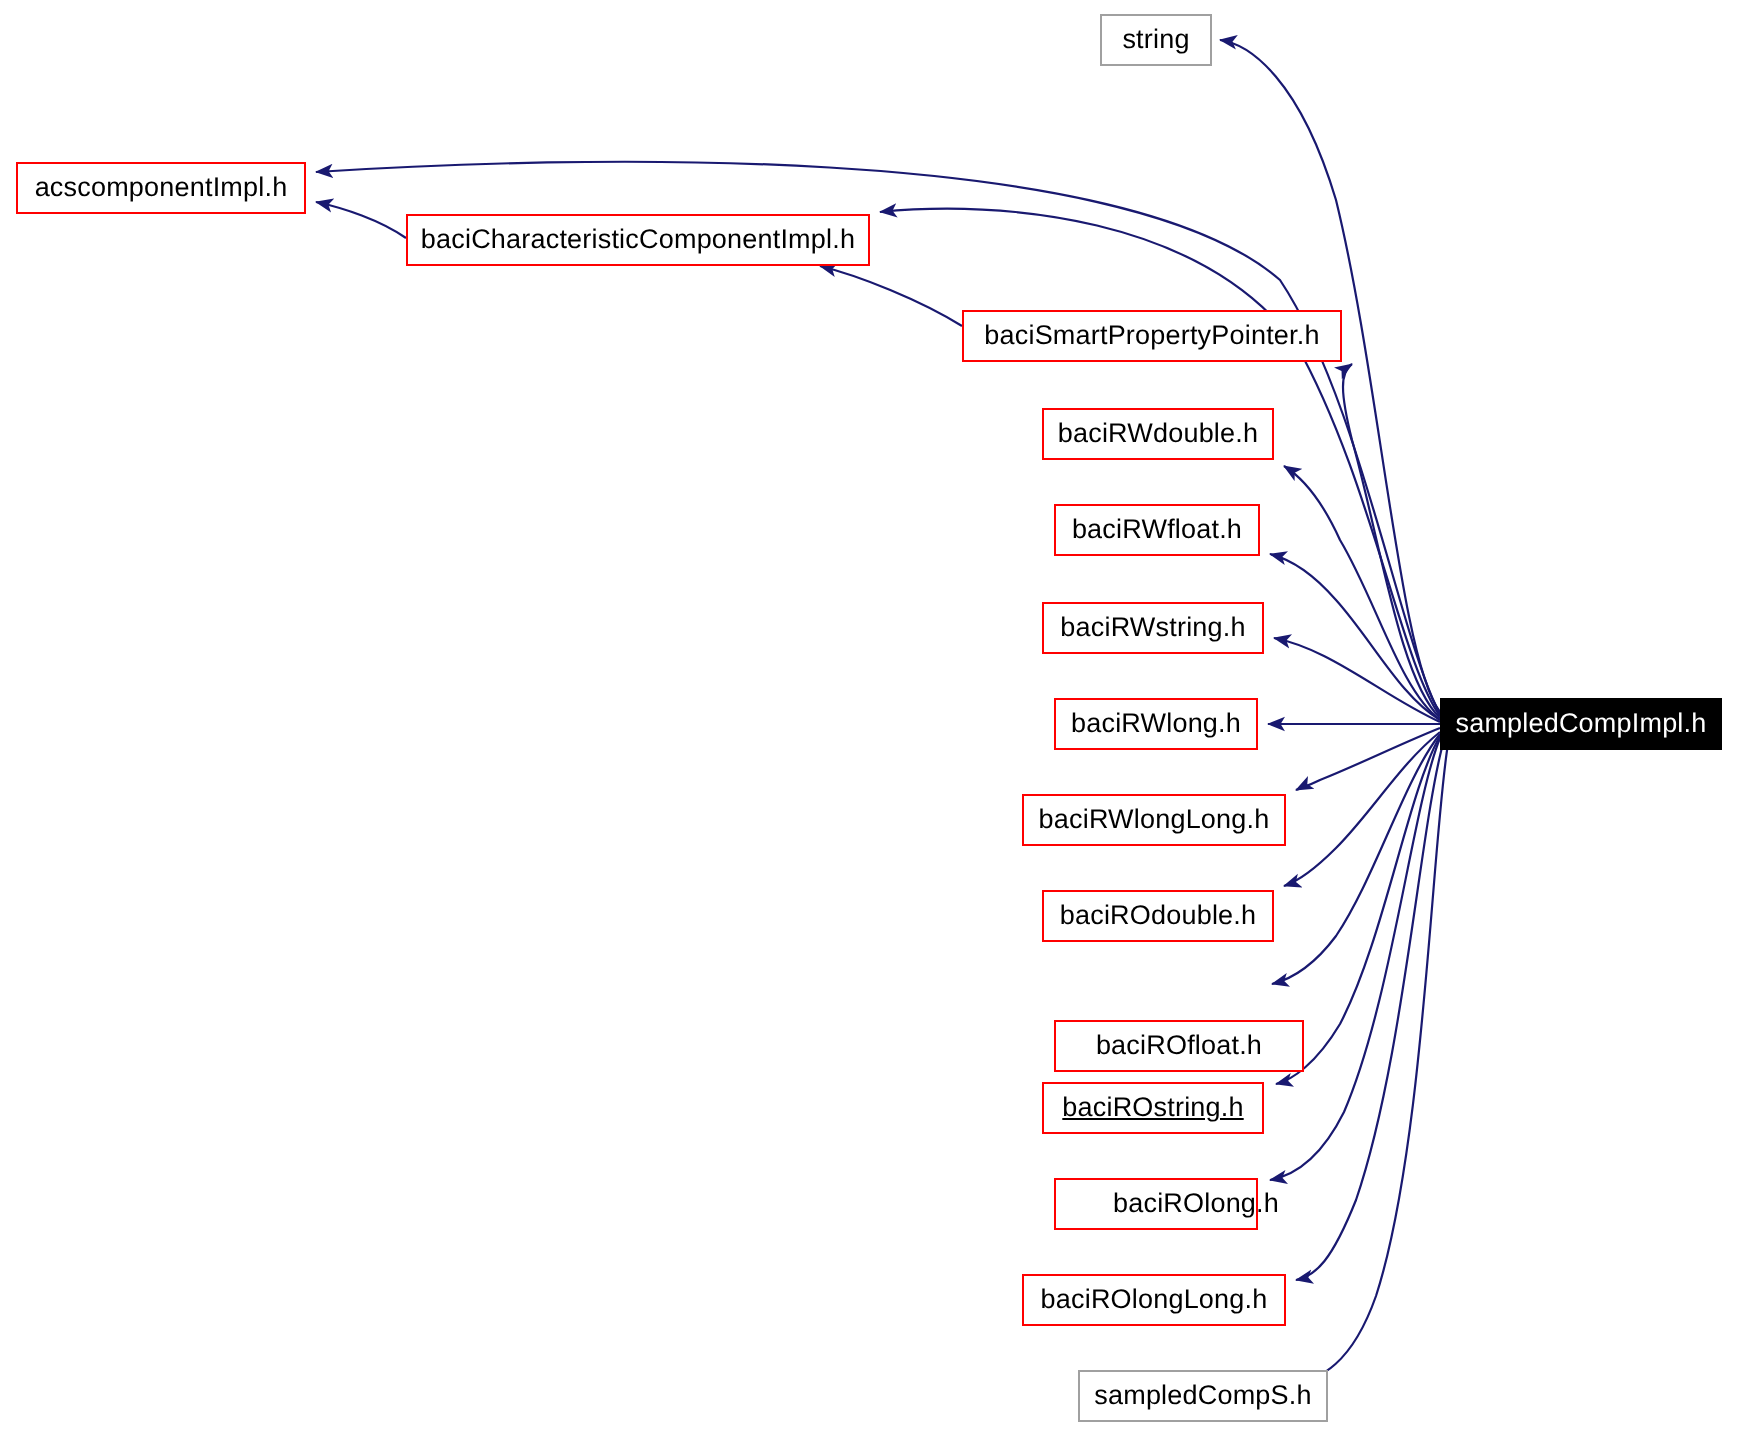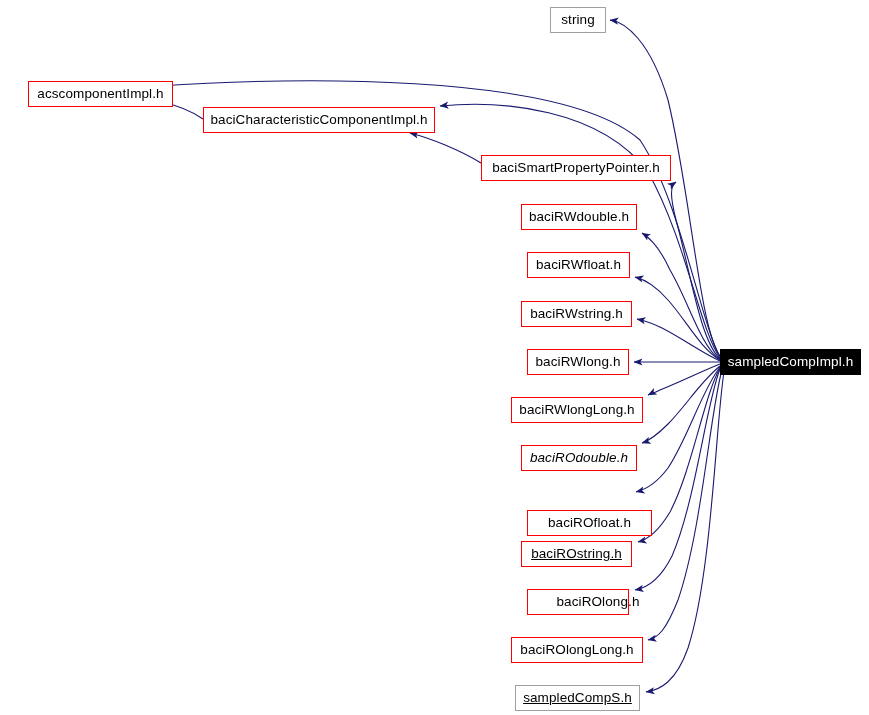--- a/index.html
+++ b/index.html
@@ -83,21 +83,21 @@
         <path d="M720,369 C706,404 696,500 672,556 C660,580 646,588 635,590" fill="none" stroke="#191970" stroke-width="1.1" marker-end="url(#arrowhead)"></path>
         <path d="M722,370 C710,412 702,530 678,600 C666,630 658,638 648,640" fill="none" stroke="#191970" stroke-width="1.1" marker-end="url(#arrowhead)"></path>
         <path d="M724,372 C716,420 712,574 688,648 C676,682 660,690 646,692" fill="none" stroke="#191970" stroke-width="1.1" marker-end="url(#arrowhead)"></path>
       </g>
   </svg>
 
   <div id="node-layer">
       <div class="node gray" style="left: 550px; top: 7px; width: 56px; height: 26px;">
         <span class="node-label">string</span>
       </div>
-      <div class="node" style="left: 8px; top: 81px; width: 145px; height: 26px; margin-left: 20px;">
+      <div class="node" style="left: 8px; top: 81px; width: 145px; height: 26px;">
         <span class="node-label">acscomponentImpl.h</span>
       </div>
       <div class="node" style="left: 203px; top: 107px; width: 232px; height: 26px;">
         <span class="node-label">baciCharacteristicComponentImpl.h</span>
       </div>
       <div class="node" style="left: 481px; top: 155px; width: 190px; height: 26px;">
         <span class="node-label">baciSmartPropertyPointer.h</span>
       </div>
       <div class="node" style="left: 521px; top: 204px; width: 116px; height: 26px;">
         <span class="node-label">baciRWdouble.h</span>
@@ -107,36 +107,36 @@
       </div>
       <div class="node" style="left: 521px; top: 301px; width: 111px; height: 26px;">
         <span class="node-label">baciRWstring.h</span>
       </div>
       <div class="node" style="left: 527px; top: 349px; width: 102px; height: 26px;">
         <span class="node-label">baciRWlong.h</span>
       </div>
       <div class="node" style="left: 511px; top: 397px; width: 132px; height: 26px;">
         <span class="node-label">baciRWlongLong.h</span>
       </div>
-      <div class="node" style="left: 521px; top: 445px; width: 116px; height: 26px; font-style: italic;">
+      <div class="node" style="left: 521px; top: 445px; width: 116px; height: 26px;">
         <span class="node-label">baciROdouble.h</span>
       </div>
       <div class="node" style="left: 527px; top: 493px; width: 125px; height: 26px; margin-top: 17px;">
         <span class="node-label">baciROfloat.h</span>
       </div>
       <div class="node" style="left: 521px; top: 541px; width: 111px; height: 26px; text-decoration: underline;">
         <span class="node-label">baciROstring.h</span>
       </div>
       <div class="node" style="left: 527px; top: 589px; width: 102px; height: 26px; padding-left: 40px;">
         <span class="node-label">baciROlong.h</span>
       </div>
       <div class="node" style="left: 511px; top: 637px; width: 132px; height: 26px;">
         <span class="node-label">baciROlongLong.h</span>
       </div>
-      <div class="node gray" style="left: 515px; top: 685px; width: 125px; height: 26px; text-decoration: underline;">
+      <div class="node gray" style="left: 539px; top: 685px; width: 125px; height: 26px;">
         <span class="node-label">sampledCompS.h</span>
       </div>
       <div class="node current" style="left: 720px; top: 349px; width: 141px; height: 26px;">
         <span class="node-label">sampledCompImpl.h</span>
       </div>
     </div>
 
 </div>
 
 </body></html>

